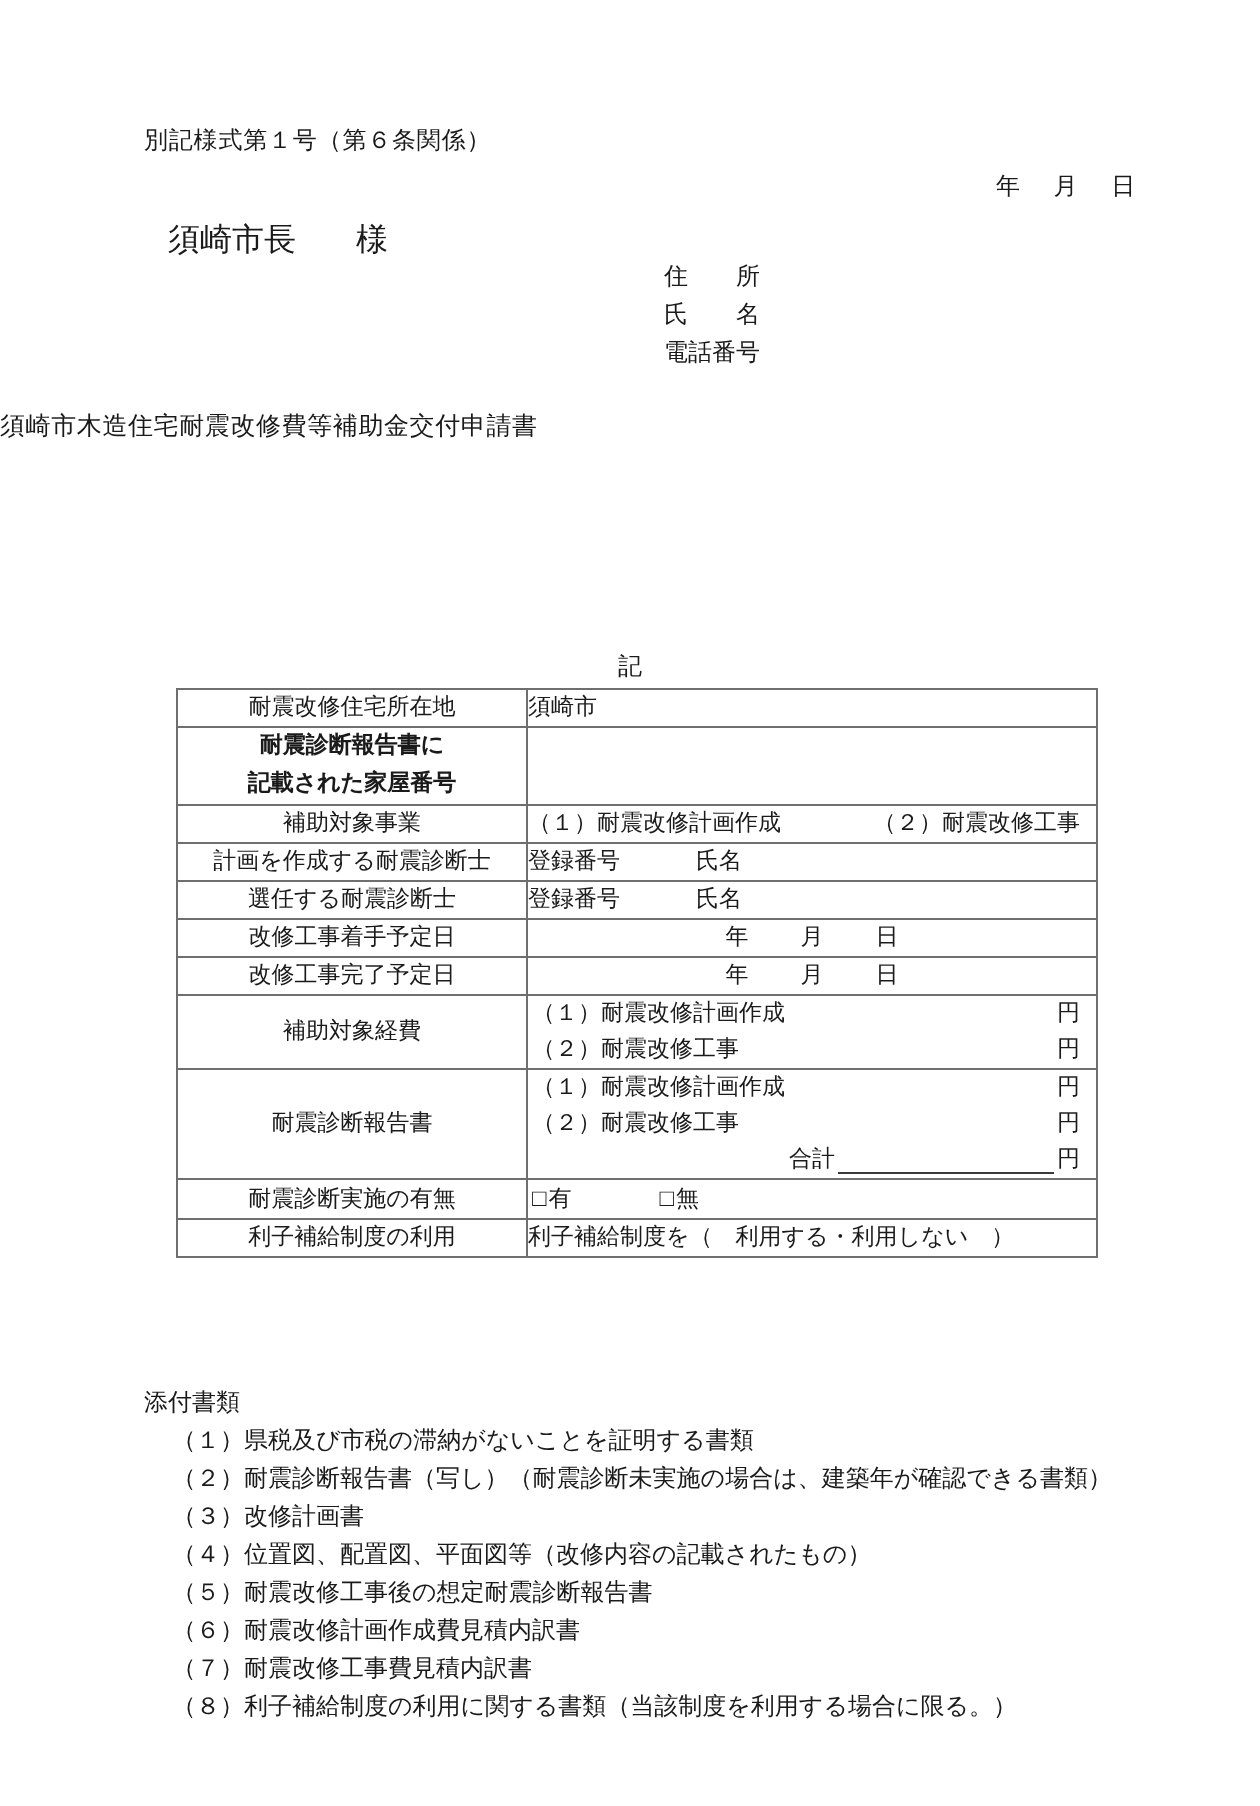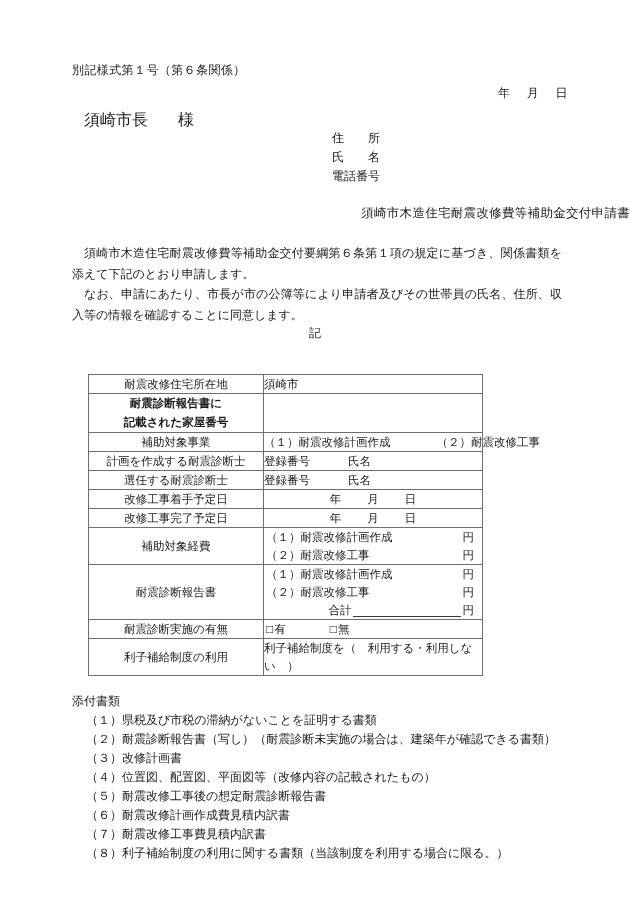--- a/index.html
+++ b/index.html
@@ -62,21 +62,21 @@
     margin-left: 20px;
   }
   .applicant-block .row { white-space: nowrap; }
 
   
   .doc-title {
     position: absolute;
     left: 0;
     top: 205px;
     width: 630px;
-    text-align: right;
+    text-align: left;
     font-size: 12.5px;
     letter-spacing: 0.3px;
   }
 
   
   .body-text {
     position: absolute;
     left: 72px;
     top: 243px;
     width: 490px;
@@ -95,25 +95,24 @@
     width: 630px;
     text-align: center;
     font-size: 12px;
   }
 
   
   table.form-table {
     position: absolute;
     left: 88px;
     top: 344px;
-    width: 395px;
+    width: 461px;
     border-collapse: collapse;
     table-layout: fixed;
     font-size: 11.5px;
-    margin-top: 30px;
   }
   table.form-table td {
     border: 1px solid #6f6f6f;
     padding: 0;
     vertical-align: middle;
   }
   td.label-cell {
     width: 174px;
     text-align: center;
     padding: 3px 2px;
@@ -200,24 +199,20 @@
   </div>
 
   <div class="applicant-block">
     <div class="row">住　　所</div>
     <div class="row">氏　　名</div>
     <div class="row">電話番号</div>
   </div>
 
   <div class="doc-title">須崎市木造住宅耐震改修費等補助金交付申請書</div>
 
-  <div class="body-text">
-    <p>須崎市木造住宅耐震改修費等補助金交付要綱第６条第１項の規定に基づき、関係書類を添えて下記のとおり申請します。</p>
-    <p>なお、申請にあたり、市長が市の公簿等により申請者及びその世帯員の氏名、住所、収入等の情報を確認することに同意します。</p>
-  </div>
 
   <div class="ki-mark">記</div>
 
   <table class="form-table">
     <tbody>
       <tr>
         <td class="label-cell">耐震改修住宅所在地</td>
         <td class="value-cell">須崎市</td>
       </tr>
 

